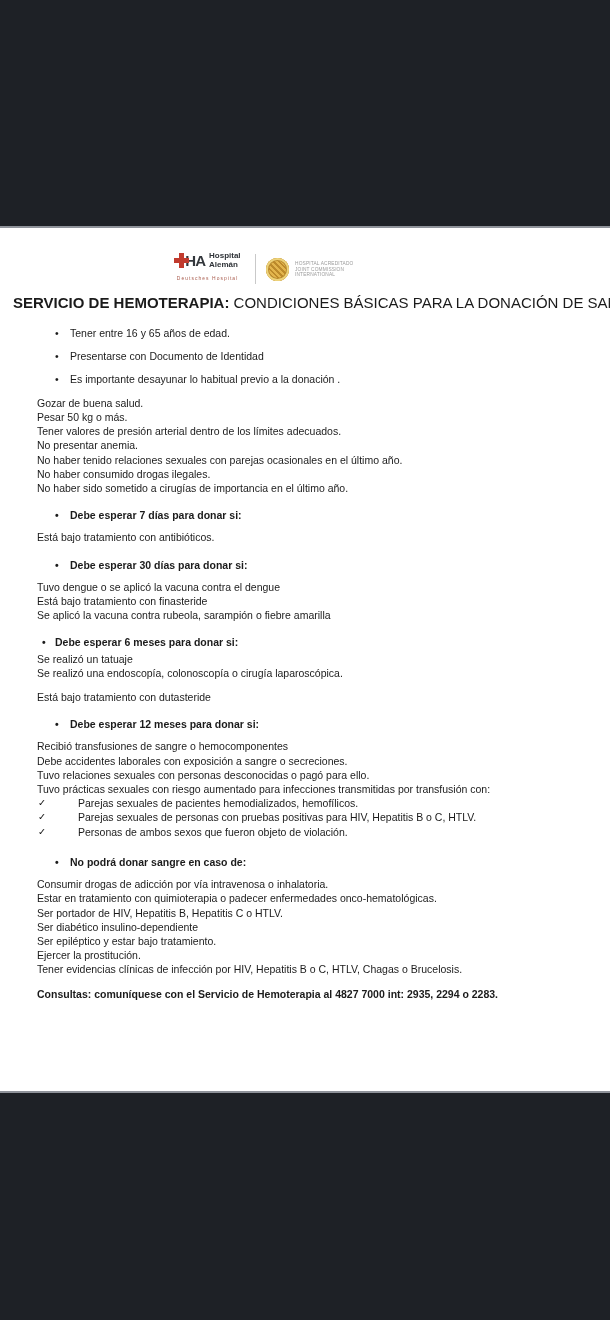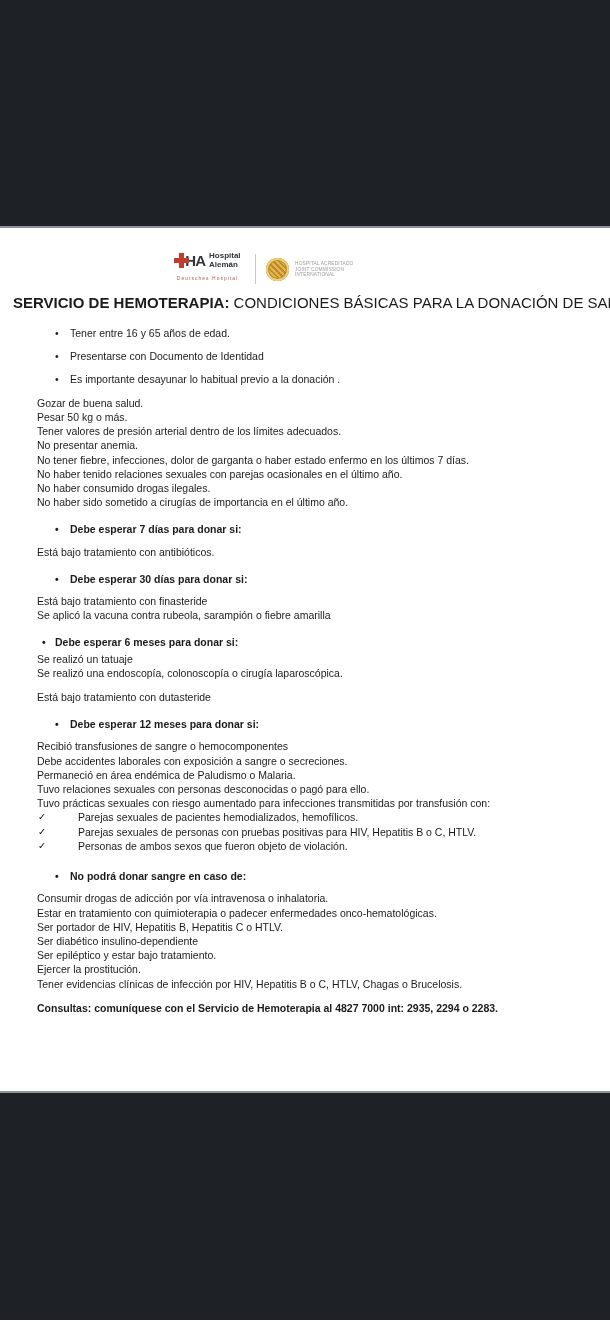--- a/index.html
+++ b/index.html
@@ -107,54 +107,53 @@
       <span class="b">•</span>
       <span>Es importante desayunar lo habitual previo a la donación .</span>
     </div>
   </div>
 
   <div class="para">
     <div>Gozar de buena salud.</div>
     <div>Pesar 50 kg o más.</div>
     <div>Tener valores de presión arterial dentro de los límites adecuados.</div>
     <div>No presentar anemia.</div>
-    <div>No tener fiebre, infecciones, dolor de garganta o haber estado enfermo en los últimos 7 días.</div>
     <div>No haber tenido relaciones sexuales con parejas ocasionales en el último año.</div>
     <div>No haber consumido drogas ilegales.</div>
     <div>No haber sido sometido a cirugías de importancia en el último año.</div>
   </div>
 
   <div class="sh">
     <span class="b">•</span>
     <span>Debe esperar 7 días para donar si:</span>
   </div>
   <div>Está bajo tratamiento con antibióticos.</div>
 
   <div class="sh">
     <span class="b">•</span>
     <span>Debe esperar 30 días para donar si:</span>
   </div>
+  <div>Tuvo dengue o se aplicó la vacuna contra el dengue</div>
   <div>Está bajo tratamiento con finasteride</div>
   <div>Se aplicó la vacuna contra rubeola, sarampión o fiebre amarilla</div>
 
   <div class="sh tight">
     <span class="b">•</span>
     <span>Debe esperar 6 meses para donar si:</span>
   </div>
   <div>Se realizó un tatuaje</div>
   <div>Se realizó una endoscopía, colonoscopía o cirugía laparoscópica.</div>
   <div class="addendum">Está bajo tratamiento con dutasteride</div>
 
   <div class="sh">
     <span class="b">•</span>
     <span>Debe esperar 12 meses para donar si:</span>
   </div>
   <div>Recibió transfusiones de sangre o hemocomponentes</div>
   <div>Debe accidentes laborales con exposición a sangre o secreciones.</div>
-  <div>Permaneció en área endémica de Paludismo o Malaria.</div>
   <div>Tuvo relaciones sexuales con personas desconocidas o pagó para ello.</div>
   <div>Tuvo prácticas sexuales con riesgo aumentado para infecciones transmitidas por transfusión con:</div>
   <div class="chk">
     <span class="cb">✓</span>
     <span>Parejas sexuales de pacientes hemodializados, hemofílicos.</span>
   </div>
   <div class="chk">
     <span class="cb">✓</span>
     <span>Parejas sexuales de personas con pruebas positivas para HIV, Hepatitis B o C, HTLV.</span>
   </div>

